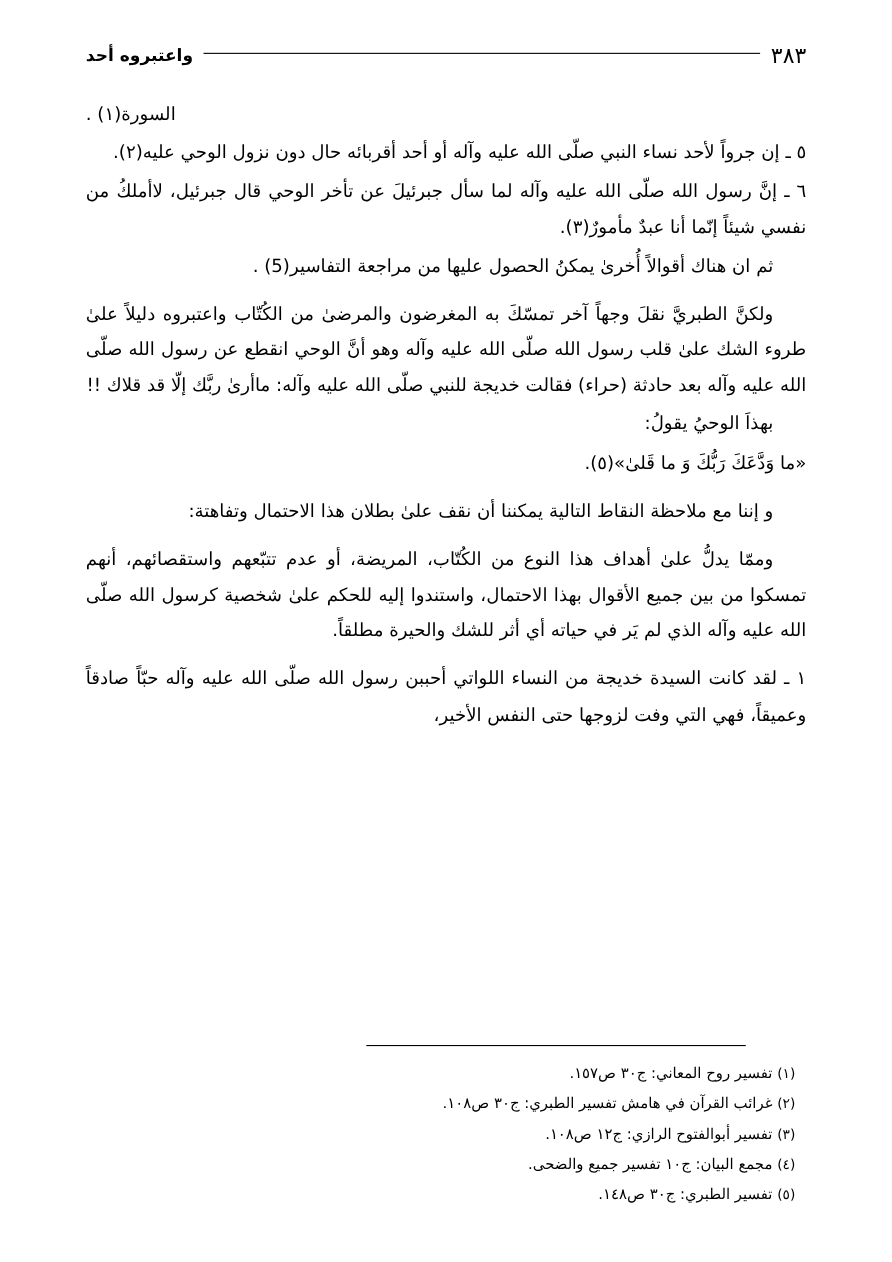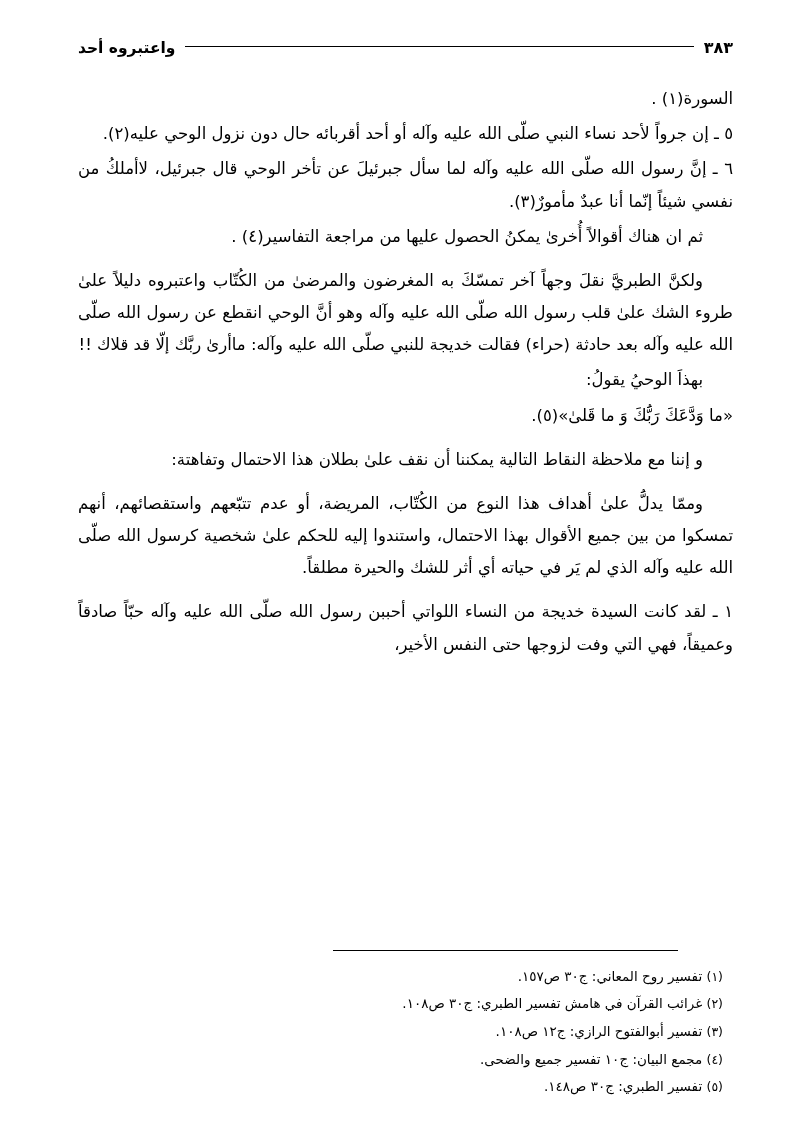--- a/index.html
+++ b/index.html
@@ -37,22 +37,22 @@
     white-space: nowrap;
     letter-spacing: 0px;
   }
   .header-rule {
     flex: 1 1 auto;
     height: 0;
     border-top: 1.6px solid #000;
     margin-bottom: 3px;
   }
   .header-page {
-    font-size: 16px;
-    font-weight: bold;
+    font-size: 20px;
+    font-weight: normal;
     white-space: nowrap;
     letter-spacing: 1px;
   }
 
   
   .body {
     direction: rtl;
     text-align: justify;
     font-size: 16.5px;
     line-height: 1.95;
@@ -63,21 +63,21 @@
     text-justify: inter-word;
   }
   .para.indent {
     text-indent: 30px;
   }
   .para.center {
     text-align: right;
     text-indent: 0;
   }
   .para.right {
-    text-align: right;
+    text-align: left;
   }
   .para.gap {
     margin-top: 12px;
   }
   .quote {
     font-size: 16.5px;
   }
   .footnotes {
     direction: rtl;
     font-size: 13.5px;
@@ -116,21 +116,21 @@
   <div class="header">
     <span class="header-page">٣٨٣</span>
     <span class="header-rule"></span>
     <span class="header-title">واعتبروه أحد</span>
   </div>
 
   <div class="body">
     <p class="para right">السورة(١) .</p>
     <p class="para">٥ ـ إن جرواً لأحد نساء النبي صلّى الله عليه وآله أو أحد أقربائه حال دون نزول الوحي عليه(٢).</p>
     <p class="para">٦ ـ إنَّ رسول الله صلّى الله عليه وآله لما سأل جبرئيلَ عن تأخر الوحي قال جبرئيل، لاأملكُ من نفسي شيئاً إنّما أنا عبدٌ مأمورٌ(٣).</p>
-    <p class="para indent">ثم ان هناك أقوالاً أُخرىٰ يمكنُ الحصول عليها من مراجعة التفاسير(٤) .</p>
+    <p class="para indent">ثم ان هناك أقوالاً أُخرىٰ يمكنُ الحصول عليها من مراجعة التفاسير(5) .</p>
     <p class="para indent gap">ولكنَّ الطبريَّ نقلَ وجهاً آخر تمسّكَ به المغرضون والمرضىٰ من الكُتّاب واعتبروه دليلاً علىٰ طروء الشك علىٰ قلب رسول الله صلّى الله عليه وآله وهو أنَّ الوحي انقطع عن رسول الله صلّى الله عليه وآله بعد حادثة (حراء) فقالت خديجة للنبي صلّى الله عليه وآله: ماأرىٰ ربَّك إلّا قد قلاك !!</p>
     <p class="para indent">بهذاَ الوحيُ يقولُ:</p>
     <p class="para center quote">«ما وَدَّعَكَ رَبُّكَ وَ ما قَلىٰ»(٥).</p>
     <p class="para indent gap">و إننا مع ملاحظة النقاط التالية يمكننا أن نقف علىٰ بطلان هذا الاحتمال وتفاهتة:</p>
     <p class="para indent gap">وممّا يدلُّ علىٰ أهداف هذا النوع من الكُتّاب، المريضة، أو عدم تتبّعهم واستقصائهم، أنهم تمسكوا من بين جميع الأقوال بهذا الاحتمال، واستندوا إليه للحكم علىٰ شخصية كرسول الله صلّى الله عليه وآله الذي لم يَر في حياته أي أثر للشك والحيرة مطلقاً.</p>
     <p class="para gap">١ ـ لقد كانت السيدة خديجة من النساء اللواتي أحببن رسول الله صلّى الله عليه وآله حبّاً صادقاً وعميقاً، فهي التي وفت لزوجها حتى النفس الأخير،</p>
   </div>
 
   <div class="footnotes-wrap">
     <div class="foot-rule-wrap">

